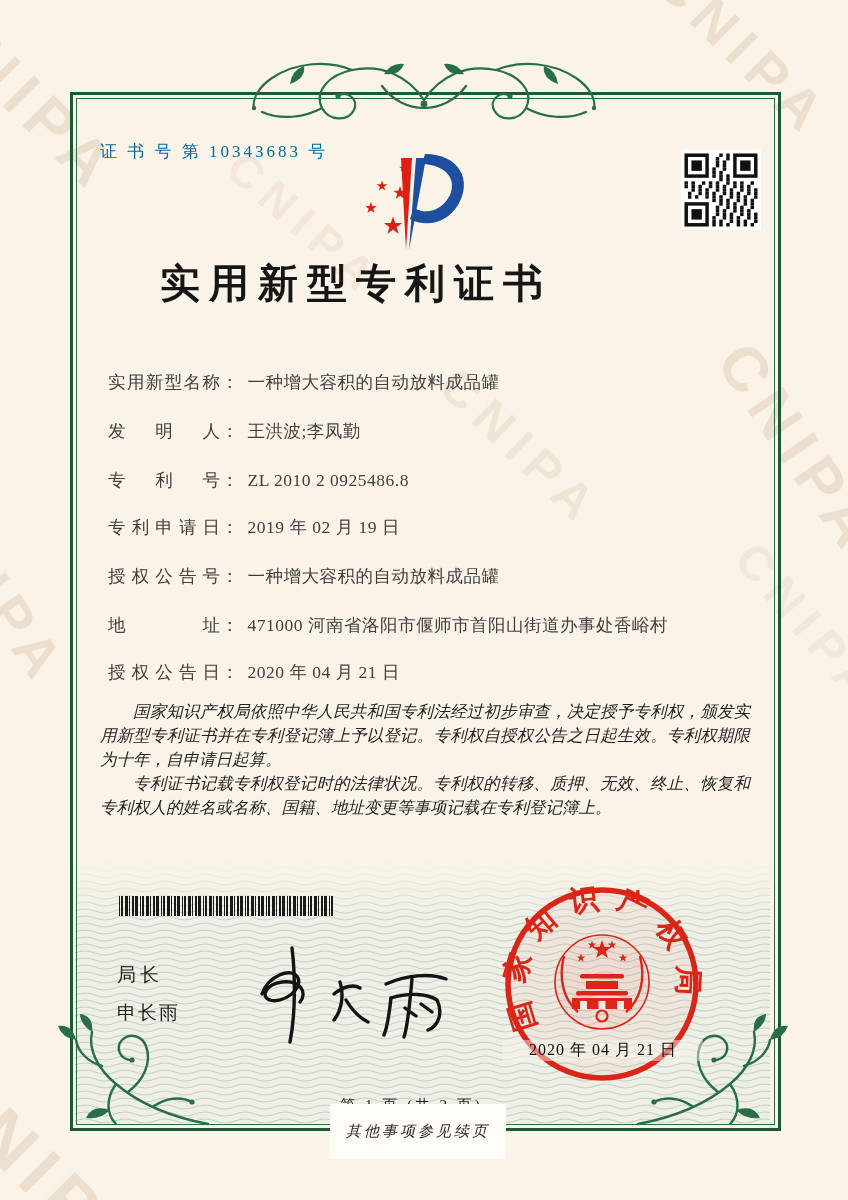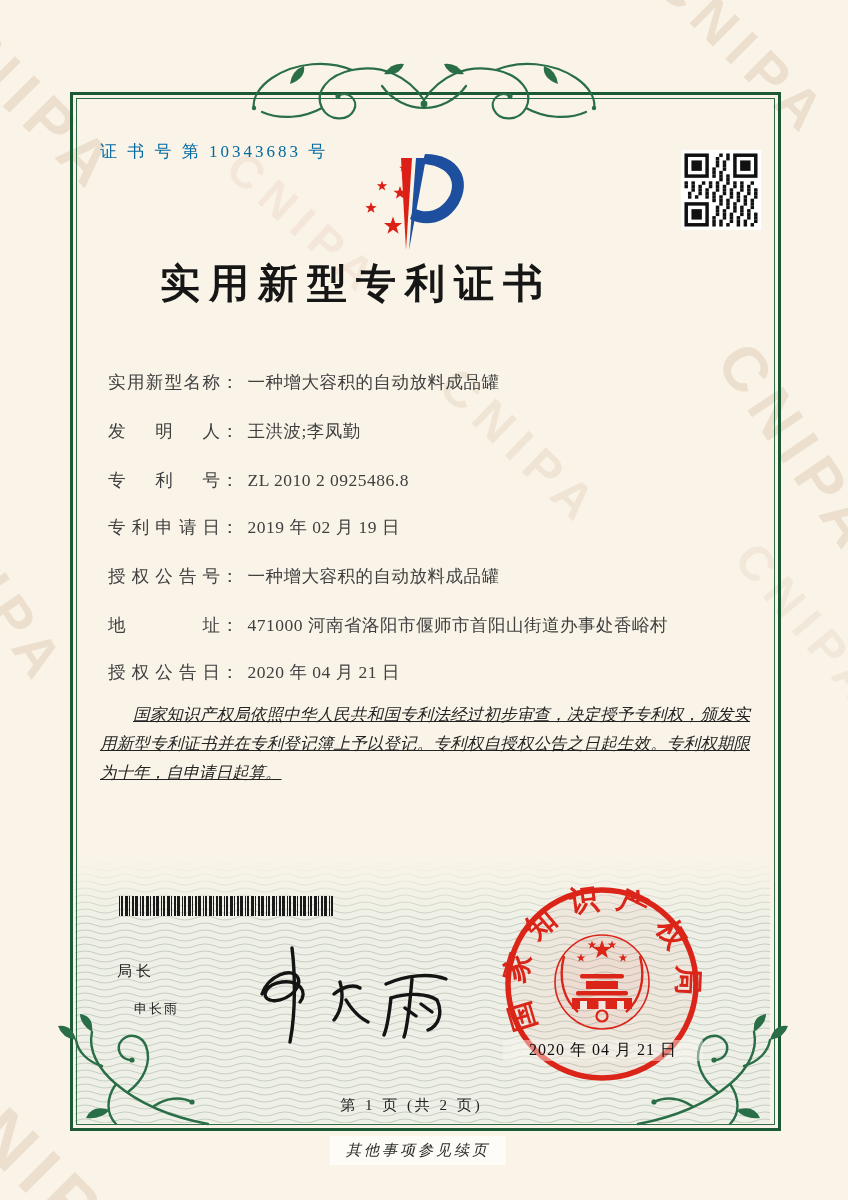--- a/index.html
+++ b/index.html
@@ -35,41 +35,41 @@
   .row{position:absolute;left:108px;width:660px;height:26px;font-size:17.5px;
       color:#404040;z-index:4;white-space:nowrap;}
   .flabel{display:inline-block;width:112px;text-align:justify;text-align-last:justify;
       vertical-align:bottom;}
   .fcolon{display:inline-block;margin-left:1px;}
   .fvalue{display:inline-block;margin-left:9px;letter-spacing:.5px;}
   .pair2{position:absolute;left:355px;top:0;}
   .pair2 .flabel2{display:inline-block;}
 
   
-  .bodytext{left:100px;top:700px;width:650px;z-index:4;font-size:16.5px;line-height:29px;
-      color:#232323;text-align:justify;font-style:italic;text-decoration:underline;}
+  .bodytext{left:100px;top:700px;width:650px;z-index:4;font-size:16.5px;line-height:24px;
+      color:#232323;text-align:justify;font-style:italic;}
   .bodytext p{margin:0;text-indent:2em;}
 
   
   .barcode{left:119px;top:896px;z-index:4;}
-  .sig-title{left:117px;top:962px;font-size:15px;letter-spacing:4px;color:#1c1c1c;
+  .sig-title{left:117px;top:962px;font-size:19px;letter-spacing:4px;color:#1c1c1c;
       font-family:"Liberation Sans","DejaVu Sans",sans-serif;z-index:4;text-align:right;}
-  .sig-name{left:134px;top:1000px;font-size:13px;letter-spacing:2px;color:#1c1c1c;
+  .sig-name{left:117px;top:1000px;font-size:19px;letter-spacing:2px;color:#1c1c1c;
       font-family:"Liberation Sans","DejaVu Sans",sans-serif;z-index:4;text-align:right;}
   .sig-hand{left:248px;top:942px;z-index:4;}
 
   
   .seal{left:502px;top:884px;width:200px;height:200px;z-index:5;}
   .seal-date{left:503px;top:1040px;width:200px;text-align:center;font-size:16px;
       letter-spacing:1px;color:#101010;z-index:6;background:rgba(250,247,240,.45);}
 
   
   .pageinfo{left:0;top:1096px;width:823px;text-align:center;font-size:15px;
       letter-spacing:3px;color:#222;z-index:4;}
-  .note{left:330px;top:1136px;z-index:4;background:#fdfcf6;padding:5px 16px;
+  .note{left:330px;top:1104px;z-index:4;background:#fdfcf6;padding:18px 16px;
       font-size:15px;letter-spacing:3px;color:#2a2a2a;font-style:italic;text-align:right;}
 
   .orn{z-index:4;}
   svg{display:block;}
 </style>
 </head>
 <body>
 
 <span class="wm" style="left:-38px;top:-18px;font-size:64px;transform:rotate(45deg);">CNIPA</span>
 <span class="wm" style="left:688px;top:-52px;font-size:56px;transform:rotate(45deg);">CNIPA</span>
@@ -342,20 +342,21 @@
 </div>
 <div class="row" style="top:613px;">
   <span class="flabel">地址</span><span class="fcolon">：</span><span class="fvalue">471000  河南省洛阳市偃师市首阳山街道办事处香峪村</span>
 </div>
 <div class="row" style="top:660px;">
   <span class="flabel">授权公告日</span><span class="fcolon">：</span><span class="fvalue">2020 年 04 月 21 日</span>
 </div>
 
 <div class="abs bodytext">
   <p>国家知识产权局依照中华人民共和国专利法经过初步审查，决定授予专利权，颁发实用新型专利证书并在专利登记簿上予以登记。专利权自授权公告之日起生效。专利权期限为十年，自申请日起算。</p>
+  <p>专利证书记载专利权登记时的法律状况。专利权的转移、质押、无效、终止、恢复和专利权人的姓名或名称、国籍、地址变更等事项记载在专利登记簿上。</p>
 </div>
 
 <svg class="abs barcode" id="barcode" width="218" height="20">
     <rect x="0" y="0" width="1" height="20" fill="#1a1a1a"></rect>
     <rect x="2" y="0" width="2" height="20" fill="#1a1a1a"></rect>
     <rect x="6" y="0" width="3" height="20" fill="#1a1a1a"></rect>
     <rect x="10" y="0" width="1" height="20" fill="#1a1a1a"></rect>
     <rect x="13" y="0" width="2" height="20" fill="#1a1a1a"></rect>
     <rect x="16" y="0" width="3" height="20" fill="#1a1a1a"></rect>
     <rect x="21" y="0" width="1" height="20" fill="#1a1a1a"></rect>

